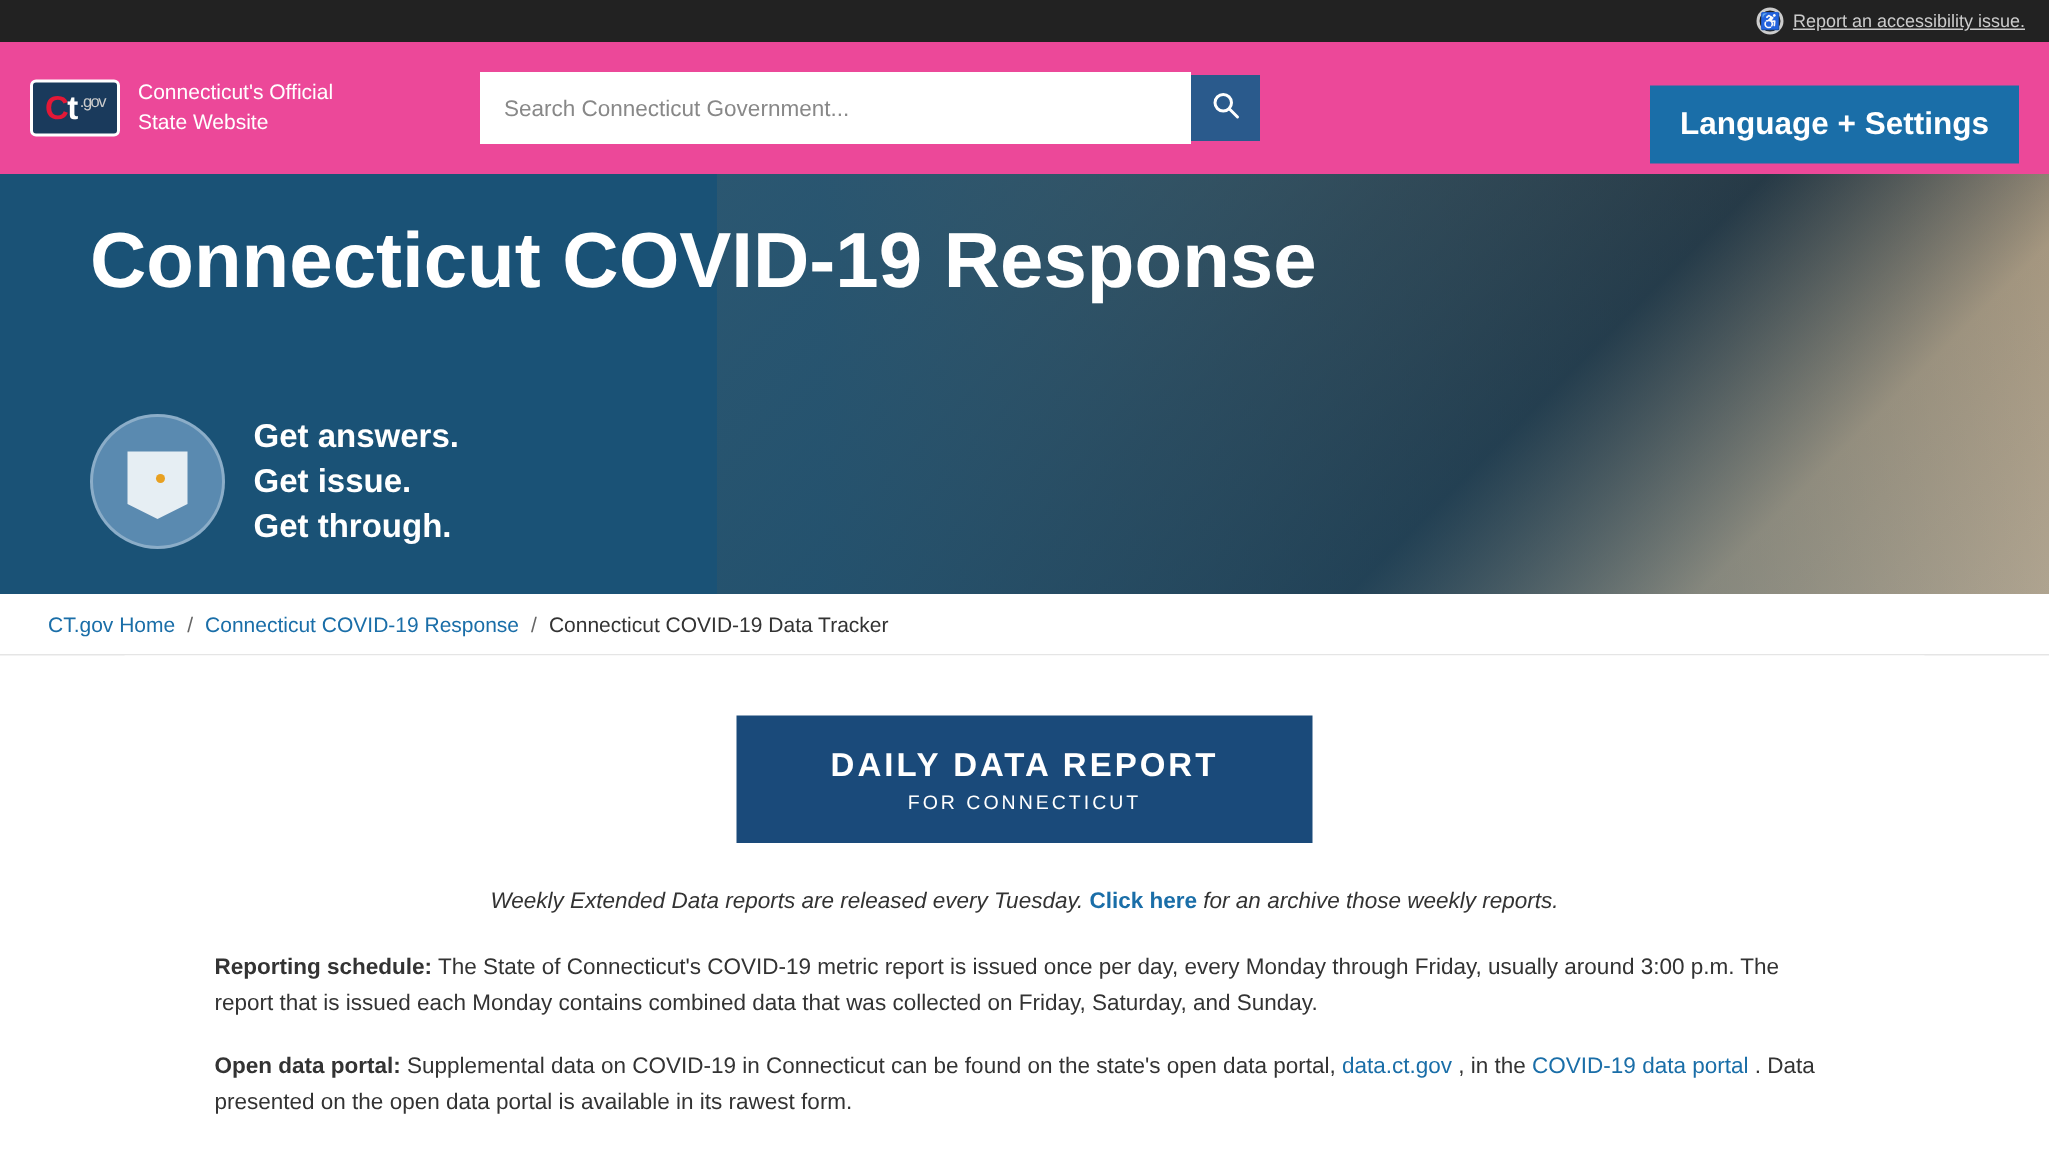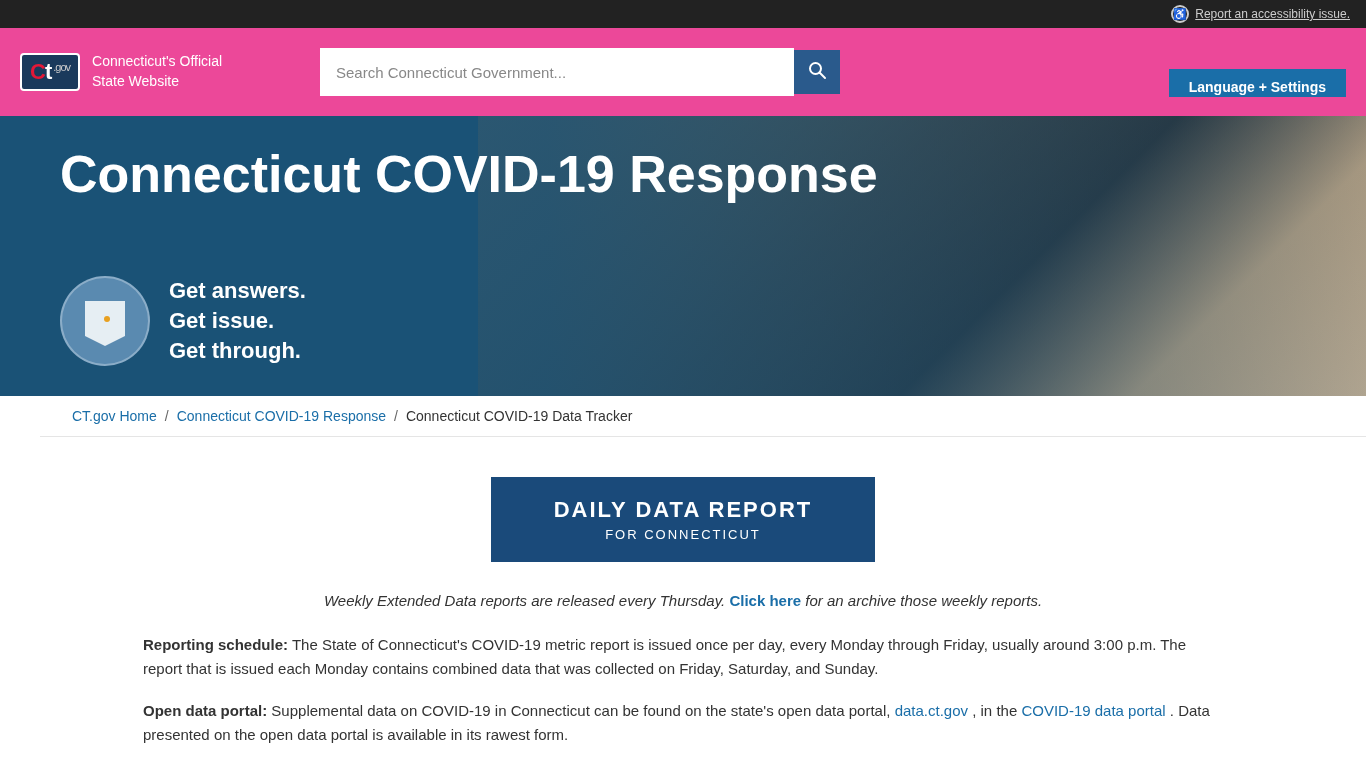--- a/index.html
+++ b/index.html
@@ -105,24 +105,24 @@
     }
     .search-icon-svg {
       color: #fff;
       font-size: 18px;
     }
     .lang-button {
       background: #1a6ea8;
       color: #fff;
       border: none;
       padding: 10px 20px;
-      font-size: 14px;
+      font-size: 21px;
       font-weight: bold;
       cursor: pointer;
-      height: 28px;
+      height: 52px;
       white-space: nowrap;
       margin-left: auto;
       margin-top: 22px;
     }
 
     
     .hero {
       background: #1a5276;
       min-height: 240px;
       position: relative;
@@ -193,21 +193,20 @@
 
     
     .breadcrumb-bar {
       background: #fff;
       padding: 12px 32px;
       border-bottom: 1px solid #e5e5e5;
       display: flex;
       align-items: center;
       gap: 8px;
       font-size: 14px;
-      margin-left: 40px;
     }
     .breadcrumb-link {
       color: #1a6ea8;
       text-decoration: none;
     }
     .breadcrumb-sep {
       color: #666;
     }
     .breadcrumb-current {
       color: #333;
@@ -347,21 +346,21 @@
 </nav>
 
 <main class="main-content">
 
   <a href="#" class="daily-report-btn">
     <span class="daily-report-title">DAILY DATA REPORT</span>
     <span class="daily-report-sub">FOR CONNECTICUT</span>
   </a>
 
   <p class="weekly-note">
-    <span>Weekly Extended Data reports are released every Thursday.</span>
+    <span>Weekly Extended Data reports are released every Tuesday.</span>
     <span> </span>
     <a href="#" class="weekly-link">Click here</a>
     <span> </span>
     <span>for an archive those weekly reports.</span>
   </p>
 
   <div class="info-section">
     <p class="info-para">
       <strong>Reporting schedule:</strong>
       <span> </span>

